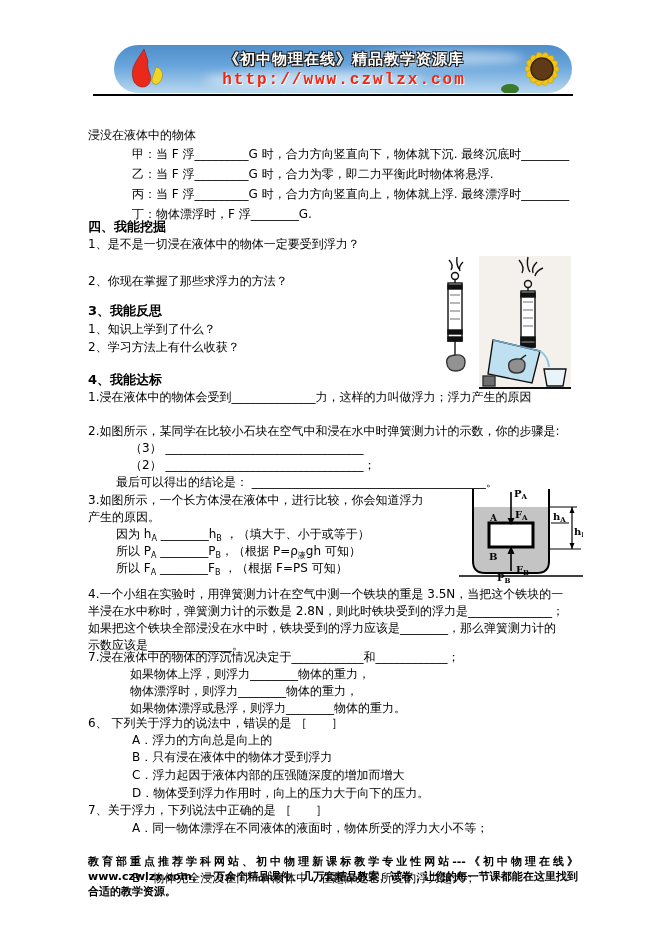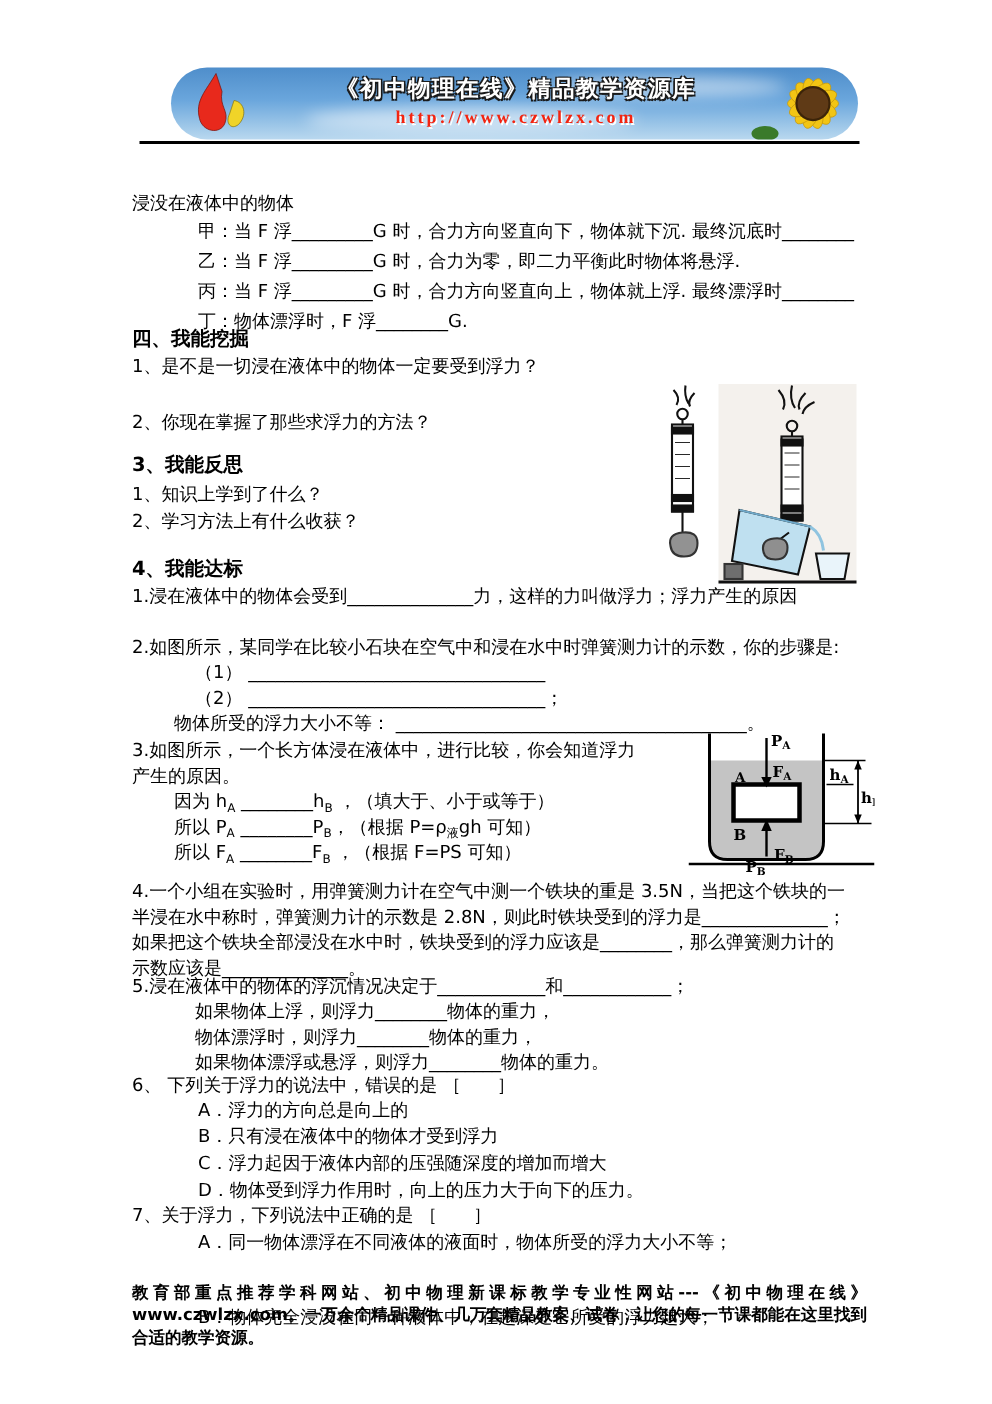--- a/index.html
+++ b/index.html
@@ -5,21 +5,21 @@
   html,body{margin:0;padding:0;background:#ffffff;}
   .page{position:relative;width:661px;height:936px;background:#fff;overflow:hidden;
         font-family:"DejaVu Sans",sans-serif;color:#000;}
   
   .banner{position:absolute;left:114px;top:45px;width:458px;height:48px;overflow:hidden;
           background:linear-gradient(180deg,#4f8ecb 0%,#6aa6dc 45%,#9cc6e8 80%,#b9d8ef 100%);border-radius:24px;}
   .cloud{position:absolute;background:rgba(255,255,255,.5);border-radius:50%;filter:blur(5px);}
   .banner-text{position:absolute;left:70px;top:0;width:320px;height:48px;text-align:center;}
   .banner-title{font-size:15px;font-weight:bold;color:#fff;letter-spacing:1px;margin-top:5px;
       text-shadow:-1px -1px 0 #1a1a1a,1px -1px 0 #1a1a1a,-1px 1px 0 #1a1a1a,1px 1px 0 #1a1a1a;}
-  .banner-url{font-family:Liberation Serif, serif;font-size:12px;font-weight:bold;color:#f32410;
+  .banner-url{font-family:Liberation Mono, monospace;font-size:16px;font-weight:bold;color:#f32410;
       letter-spacing:2px;margin-top:2px;text-shadow:1px 1px 0 #fff;}
   .banner-logo{position:absolute;left:8px;top:2px;}
   .banner-flower{position:absolute;right:-6px;bottom:-12px;}
   .banner-rule{position:absolute;left:93px;top:94px;width:480px;height:2px;background:#000;}
   
   .content{position:absolute;left:88px;top:0;width:487px;height:936px;}
   .t{position:absolute;left:0;white-space:nowrap;font-size:12px;line-height:14px;}
   .hd{font-weight:bold;font-size:13px;}
   .sub{font-size:8px;vertical-align:-3px;}
   .footer{position:absolute;left:88px;top:854px;width:490px;font-size:11px;font-weight:bold;
@@ -80,36 +80,36 @@
     <div class="t" style="top:237px;">1、是不是一切浸在液体中的物体一定要受到浮力？</div>
     <div class="t" style="top:274px;">2、你现在掌握了那些求浮力的方法？</div>
 
     <div class="t hd" style="top:304px;">3、我能反思</div>
     <div class="t" style="top:322px;">1、知识上学到了什么？</div>
     <div class="t" style="top:340px;">2、学习方法上有什么收获？</div>
 
     <div class="t hd" style="top:373px;">4、我能达标</div>
     <div class="t" style="top:390px;">1.浸在液体中的物体会受到______________力，这样的力叫做浮力；浮力产生的原因</div>
     <div class="t" style="top:424px;">2.如图所示，某同学在比较小石块在空气中和浸在水中时弹簧测力计的示数，你的步骤是:</div>
-    <div class="t" style="top:441px;left:42px;">（1） _________________________________</div>
+    <div class="t" style="top:441px;left:42px;">（3） _________________________________</div>
     <div class="t" style="top:458px;left:42px;">（2） _________________________________；</div>
-    <div class="t" style="top:475px;left:28px;">物体所受的浮力大小不等： _______________________________________。</div>
+    <div class="t" style="top:475px;left:28px;">最后可以得出的结论是： _______________________________________。</div>
 
     <div class="t" style="top:493px;">3.如图所示，一个长方体浸在液体中，进行比较，你会知道浮力</div>
     <div class="t" style="top:510px;">产生的原因。</div>
     <div class="t" style="top:527px;left:28px;"><span>因为 h</span><span class="sub">A</span><span> ________h</span><span class="sub">B</span><span> ，（填大于、小于或等于）</span></div>
     <div class="t" style="top:544px;left:28px;"><span>所以 P</span><span class="sub">A</span><span> ________P</span><span class="sub">B</span><span>，（根据 P=ρ</span><span class="sub">液</span><span>gh 可知）</span></div>
     <div class="t" style="top:561px;left:28px;"><span>所以 F</span><span class="sub">A</span><span> ________F</span><span class="sub">B</span><span> ，（根据 F=PS 可知）</span></div>
 
     <div class="t" style="top:587px;">4.一个小组在实验时，用弹簧测力计在空气中测一个铁块的重是 3.5N，当把这个铁块的一</div>
     <div class="t" style="top:604px;">半浸在水中称时，弹簧测力计的示数是 2.8N，则此时铁块受到的浮力是______________；</div>
     <div class="t" style="top:621px;">如果把这个铁块全部浸没在水中时，铁块受到的浮力应该是________，那么弹簧测力计的</div>
     <div class="t" style="top:638px;">示数应该是______________。</div>
 
-    <div class="t" style="top:650px;">5.浸在液体中的物体的浮沉情况决定于____________和____________；</div>
+    <div class="t" style="top:650px;">7.浸在液体中的物体的浮沉情况决定于____________和____________；</div>
     <div class="t" style="top:667px;left:42px;">如果物体上浮，则浮力________物体的重力，</div>
     <div class="t" style="top:684px;left:42px;">物体漂浮时，则浮力________物体的重力，</div>
     <div class="t" style="top:701px;left:42px;text-align:right;">如果物体漂浮或悬浮，则浮力________物体的重力。</div>
 
     <div class="t" style="top:716px;">6、 下列关于浮力的说法中，错误的是 ［　　］</div>
     <div class="t" style="top:733px;left:44px;">A．浮力的方向总是向上的</div>
     <div class="t" style="top:750px;left:44px;">B．只有浸在液体中的物体才受到浮力</div>
     <div class="t" style="top:768px;left:44px;">C．浮力起因于液体内部的压强随深度的增加而增大</div>
     <div class="t" style="top:786px;left:44px;">D．物体受到浮力作用时，向上的压力大于向下的压力。</div>
 

